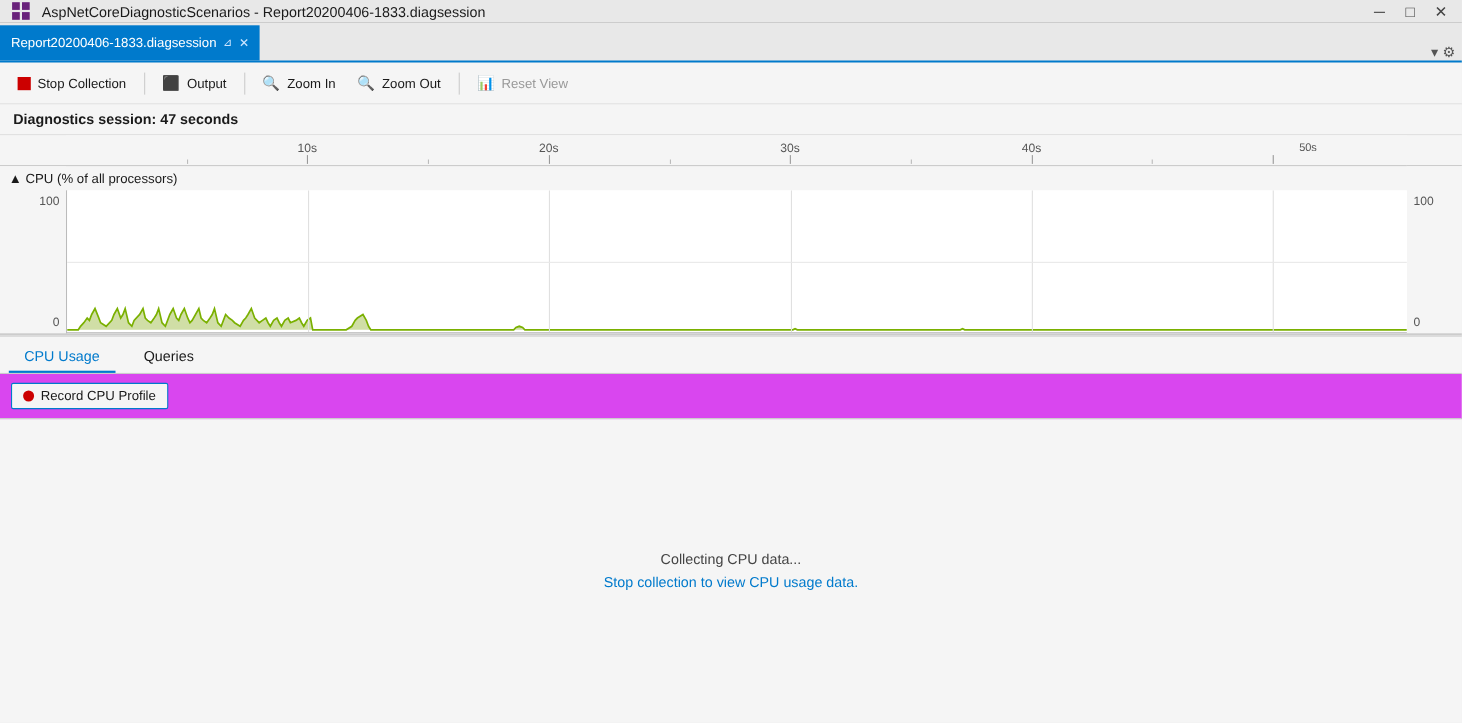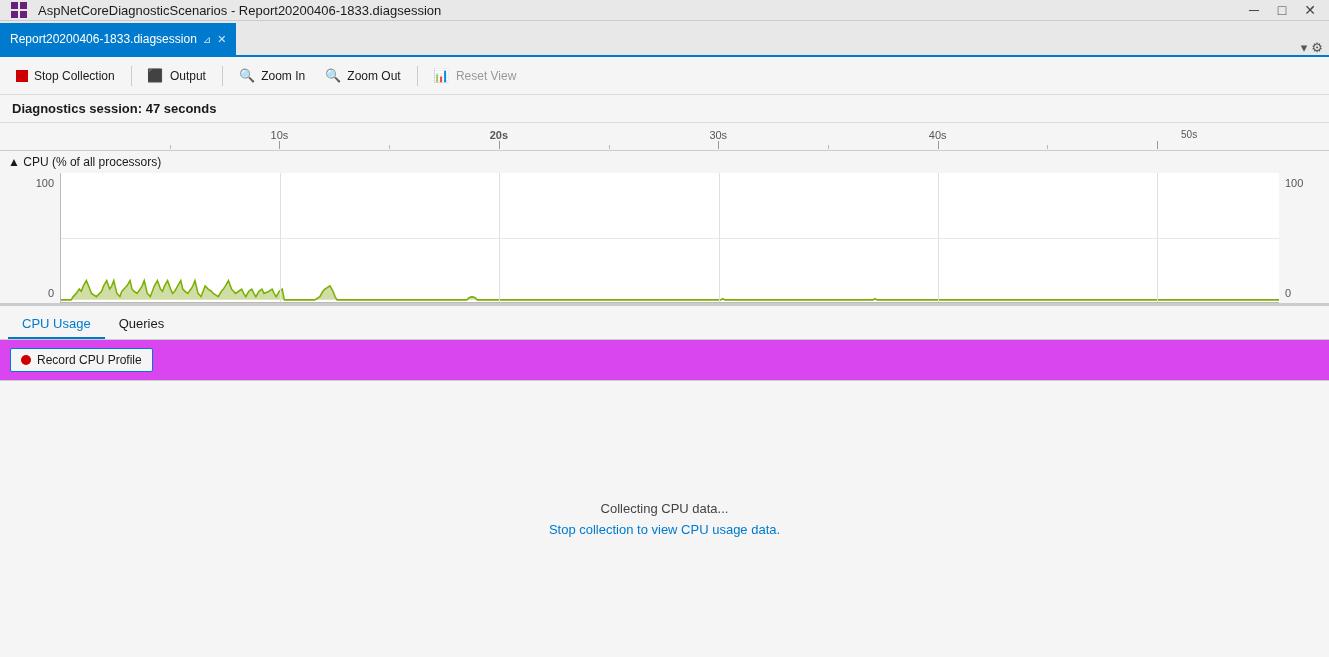--- a/index.html
+++ b/index.html
@@ -225,21 +225,21 @@
       background: #f5f5f5;
       border-top: 1px solid #ccc;
       overflow: hidden;
     }
     .tabs-row {
       display: flex;
       align-items: flex-end;
       height: 34px;
       border-bottom: 1px solid #ccc;
       padding: 0 8px;
-      gap: 0;
+      gap: 12px;
     }
     .tab-item {
       padding: 6px 14px;
       font-size: 13px;
       cursor: pointer;
       color: #1a1a1a;
       border-bottom: 2px solid transparent;
     }
     .tab-item.active {
       border-bottom: 2px solid #007acc;
@@ -359,21 +359,21 @@
 
 <div class="session-info">
   <span>Diagnostics session: 47 seconds</span>
 </div>
 
 <div style="display:flex; background:#f5f5f5; border-bottom:1px solid #ccc; flex-shrink:0; height:28px;">
   <div style="width:60px; flex-shrink:0;"></div>
   <div class="timeline-ruler" style="margin:0; flex:1; position:relative;">
     <div style="position:absolute; left:18%; top:6px; font-size:11px; color:#555; transform:translateX(-50%);">10s</div>
     <div style="position:absolute; left:18%; top:18px; width:1px; height:8px; background:#999;"></div>
-    <div style="position:absolute; left:36%; top:6px; font-size:11px; color:#555; transform:translateX(-50%);font-weight:bold;">20s</div>
+    <div style="position:absolute; left:36%; top:6px; font-size:11px; color:#555; transform:translateX(-50%);">20s</div>
     <div style="position:absolute; left:36%; top:18px; width:1px; height:8px; background:#999;"></div>
     <div style="position:absolute; left:54%; top:6px; font-size:11px; color:#555; transform:translateX(-50%);">30s</div>
     <div style="position:absolute; left:54%; top:18px; width:1px; height:8px; background:#999;"></div>
     <div style="position:absolute; left:72%; top:6px; font-size:11px; color:#555; transform:translateX(-50%);">40s</div>
     <div style="position:absolute; left:72%; top:18px; width:1px; height:8px; background:#999;"></div>
     <div style="position:absolute; left:90%; top:6px; font-size:10px; color:#555; transform:translateX(-50%);margin-left:32px;">50s</div>
     <div style="position:absolute; left:90%; top:18px; width:1px; height:8px; background:#999;"></div>
 
     <div style="position:absolute; left:9%; top:22px; width:1px; height:4px; background:#bbb;"></div>
     <div style="position:absolute; left:27%; top:22px; width:1px; height:4px; background:#bbb;"></div>

